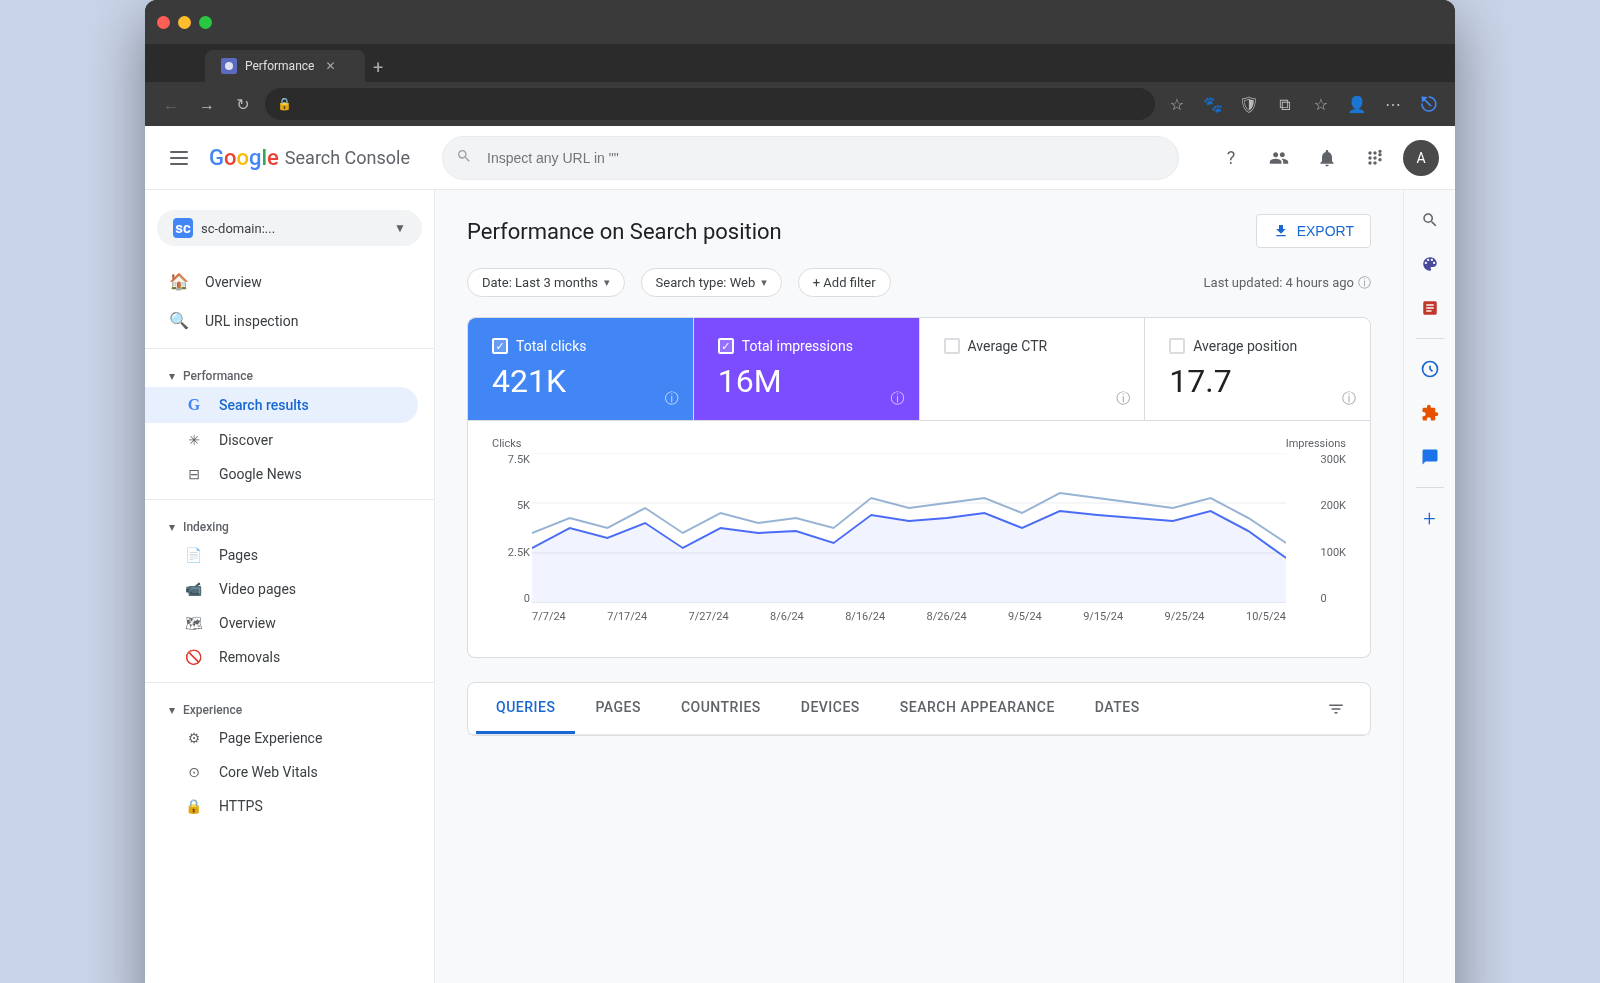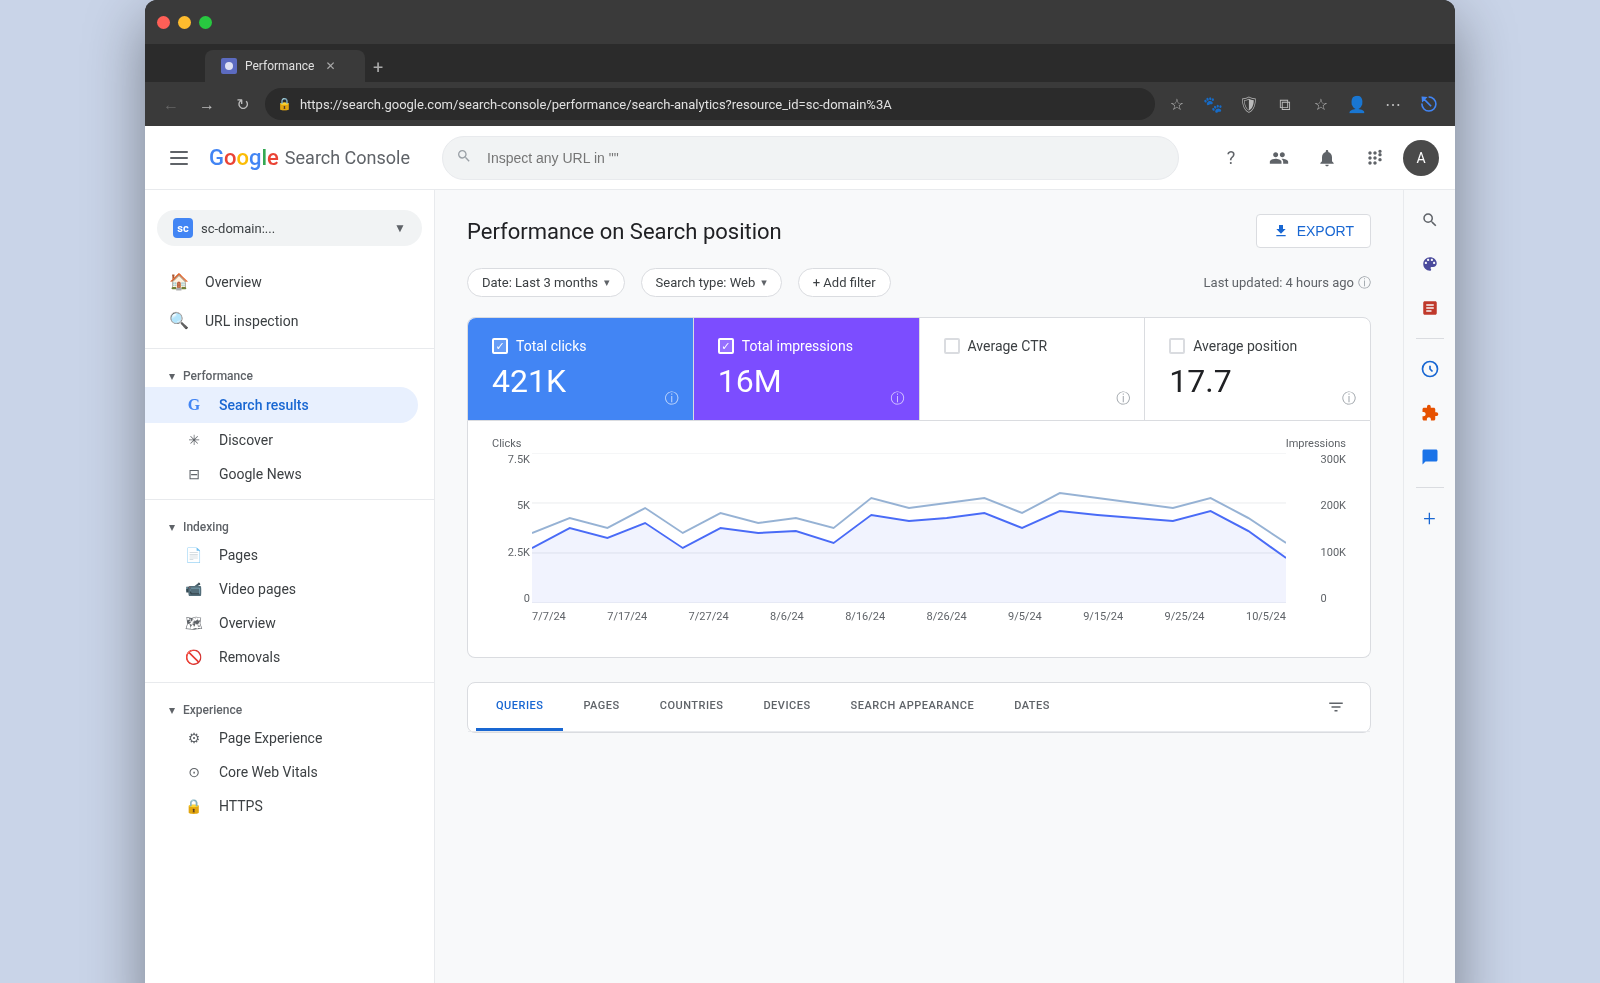--- a/index.html
+++ b/index.html
@@ -161,21 +161,21 @@
       margin: 8px 12px 16px;
       background: #f1f3f4;
       border-radius: 24px;
       padding: 8px 16px;
       display: flex;
       align-items: center;
       gap: 8px;
       cursor: pointer;
       position: relative;
     }
-    .property-icon { width: 20px; height: 20px; background: #4285f4; border-radius: 4px; display: flex; align-items: center; justify-content: center; color: white; font-size: 11px; font-weight: bold; }
+    .property-icon { width: 20px; height: 20px; background: #4285f4; border-radius: 4px; display: flex; align-items: center; justify-content: center; color: white; font-size: 15px; font-weight: bold; }
     .property-name { flex: 1; font-size: 13px; color: #3c4043; }
     .property-chevron { color: #5f6368; font-size: 12px; }
 
     .nav-item {
       display: flex;
       align-items: center;
       gap: 16px;
       padding: 10px 24px;
       cursor: pointer;
       color: #3c4043;
@@ -342,21 +342,21 @@
       border: 1px solid #dadce0;
       border-radius: 8px;
     }
     .tabs-header {
       display: flex;
       border-bottom: 1px solid #e8eaed;
       padding: 0 8px;
     }
     .data-tab {
       padding: 16px 20px;
-      font-size: 11px;
+      font-size: 14px;
       font-weight: 500;
       color: #5f6368;
       cursor: pointer;
       border-bottom: 3px solid transparent;
       letter-spacing: 0.5px;
       text-transform: uppercase;
     }
     .data-tab.active { color: #1967d2; border-bottom-color: #1967d2; }
     .tabs-actions { margin-left: auto; display: flex; align-items: center; padding-right: 8px; }
     .filter-icon-btn { width: 36px; height: 36px; display: flex; align-items: center; justify-content: center; cursor: pointer; color: #5f6368; border-radius: 50%; }
@@ -401,21 +401,20 @@
     </div>
     <div class="tab-new">+</div>
   </div>
 
   <div class="browser-toolbar">
     <div class="nav-btn disabled">←</div>
     <div class="nav-btn">→</div>
     <div class="nav-btn">↻</div>
     <div class="address-bar">
       <span class="lock-icon">🔒</span>
-      <span class="address-text">https://search.google.com/search-console/performance/search-analytics?resource_id=sc-domain%3A</span>
       <span class="address-highlight"></span>
     </div>
     <div class="toolbar-icons">
       <div class="toolbar-icon">☆</div>
       <div class="toolbar-icon">🐾</div>
       <div class="toolbar-icon">🛡</div>
       <div class="toolbar-icon">⧉</div>
       <div class="toolbar-icon">☆</div>
       <div class="toolbar-icon">👤</div>
       <div class="toolbar-icon">⋯</div>

